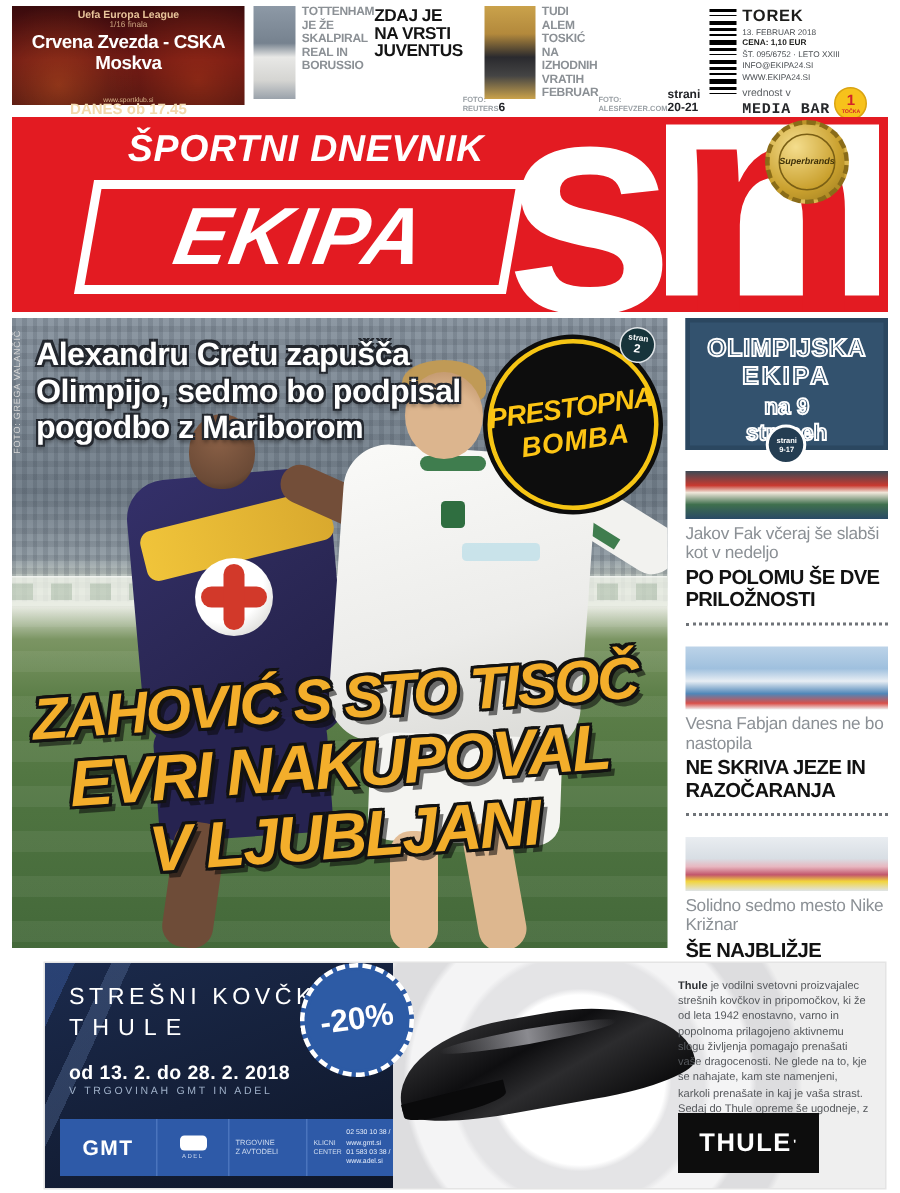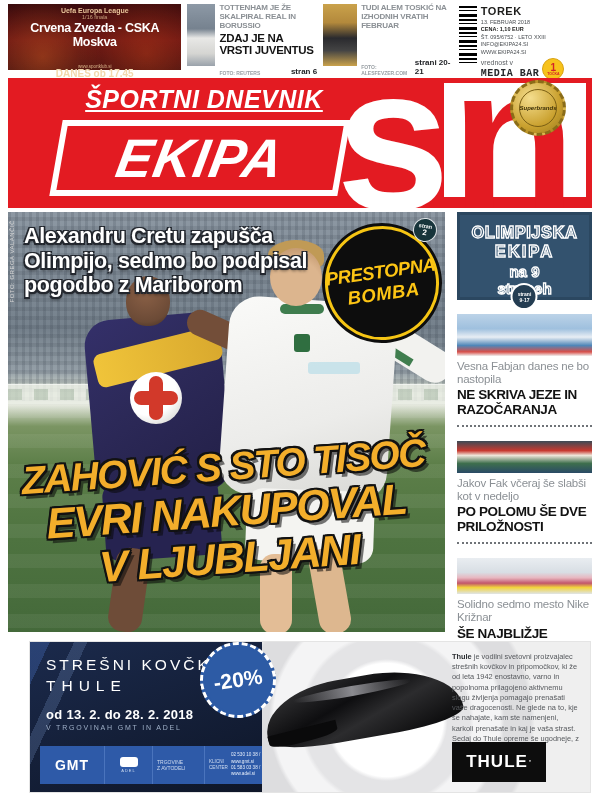--- a/index.html
+++ b/index.html
@@ -22,21 +22,21 @@
   .crest.zvezda { background:conic-gradient(#d2232a 0 25%, #fff 0 50%, #d2232a 0 75%, #fff 0); border:1px solid #f2d9ad; }
   .crest.cska { background:linear-gradient(180deg,#c8102e 55%,#1b3f94 55%); border:1px solid #f2d9ad; display:flex;align-items:center;justify-content:center; font-size:4px;font-weight:800;color:#fff;}
   .sk-logo { width:26px; height:15px; background:#fff; border-radius:3px; color:#111;
       font-weight:800; font-size:10px; line-height:15px; }
   .tv-url { position:absolute; bottom:1px; left:0; right:0; font-size:4.5px; color:#d9b48a; }
 
   .teaser { display:flex; gap:4px; width:148px; }
   .teaser-photo { width:28px; height:62px; flex:none; }
   .photo-kane { background:linear-gradient(180deg,#8d99a6 0%,#76828f 40%,#e8e8e6 55%,#d5d5d2 80%,#9aa2ab 100%); }
   .photo-toskic { background:linear-gradient(180deg,#caa24b 0%,#b3893c 30%,#2a2a2e 55%,#444 75%,#caa24b 100%); width:34px; }
-  .teaser-txt { display:flex; flex-direction:column; }
+  .teaser-txt { display:flex; flex-direction:row; }
   .teaser-lede { font-size:8px; font-weight:700; color:#8b9095; line-height:1.12; letter-spacing:-.2px; }
   .teaser-head { font-size:11.5px; font-weight:800; color:#141414; line-height:1.02; letter-spacing:-.3px; margin-top:2px; }
   .teaser-foot { display:flex; justify-content:space-between; margin-top:auto; align-items:flex-end; }
   .teaser-credit { font-size:5px; color:#9aa0a5; font-weight:700; }
   .teaser-page { font-size:8px; color:#202226; font-weight:800; }
 
   .issue { display:flex; gap:4px; width:152px; }
   .barcode { width:18px; height:58px; margin-top:2px; background:
      repeating-linear-gradient(180deg,#000 0 2px,#fff 2px 4px,#000 4px 5px,#fff 5px 8px,#000 8px 11px,#fff 11px 13px); }
   .issue-col { font-size:5.5px; color:#4a4e52; line-height:1.35; }
@@ -46,21 +46,21 @@
   .value-note { font-size:7px; color:#5a5e62; }
   .media-bar { font-family:"Liberation Mono", monospace; font-size:10px; font-weight:700; color:#26282b; letter-spacing:.5px; }
   .tocka { width:22px; height:22px; border-radius:50%; background:#f7c21b; border:1px solid #d9a312;
       display:flex; flex-direction:column; align-items:center; justify-content:center; flex:none; }
   .tocka .one { color:#d2232a; font-size:10px; font-weight:800; line-height:9px; }
   .tocka .lbl { color:#d2232a; font-size:3.5px; font-weight:800; }
 
   
   .masthead { position:relative; height:130px; margin:2px 8px 0; background:#e31b22; overflow:hidden; }
   .tagline { position:absolute; top:7px; left:52px; width:288px; text-align:center;
-      color:#fff; font-weight:800; font-style:italic; font-size:25px; letter-spacing:.5px;text-decoration:underline; }
+      color:#fff; font-weight:800; font-style:italic; font-size:25px; letter-spacing:.5px; }
   .ekipa-box { position:absolute; left:48px; top:42px; width:288px; height:76px;
       border:6px solid #fff; transform:skewX(-10deg); display:flex; align-items:center; justify-content:center; }
   .ekipa-box span { color:#fff; font-weight:800; font-style:italic; font-size:54px; letter-spacing:1px; }
   .sn-white-box { position:absolute; right:6px; top:5px; width:142px; height:114px; background:#fff; }
   .sn-s { position:absolute; right:148px; top:-43px; font-size:205px; font-weight:800; color:#fff; line-height:1; letter-spacing:-6px; }
   .sn-n { position:absolute; right:16px; top:-43px; font-size:205px; font-weight:800; color:#e31b22; line-height:1; }
   .seal { position:absolute; right:26px; top:2px; width:56px; height:56px; border-radius:50%;
       background:radial-gradient(circle at 35% 30%, #f4dd8d, #caa12f 60%, #9a7a1e);
       border:3px dashed #8a6c18; display:flex; align-items:center; justify-content:center; z-index:5; }
   .seal-inner { width:38px; height:38px; border-radius:50%; border:1px solid #7a5f14;
@@ -338,30 +338,30 @@
       <div class="o2">EKIPA</div>
       <div class="o3">na 9</div>
       <div class="o4">straneh</div>
       <div class="promo-badge">
         <span>strani</span>
         <span>9-17</span>
       </div>
     </div>
 
     <div class="story">
+      <div class="story-photo ph-fak"></div>
+      <div class="story-lede">Jakov Fak včeraj še slabši kot v nedeljo</div>
+      <div class="story-head">PO POLOMU ŠE DVE PRILOŽNOSTI</div>
+      <div class="dots"></div>
+    </div>
+
+    <div class="story">
       <div class="story-photo ph-fabjan"></div>
       <div class="story-lede">Vesna Fabjan danes ne bo nastopila</div>
       <div class="story-head">NE SKRIVA JEZE IN RAZOČARANJA</div>
-      <div class="dots"></div>
-    </div>
-
-    <div class="story">
-      <div class="story-photo ph-fak"></div>
-      <div class="story-lede">Jakov Fak včeraj še slabši kot v nedeljo</div>
-      <div class="story-head">PO POLOMU ŠE DVE PRILOŽNOSTI</div>
       <div class="dots"></div>
     </div>
 
     <div class="story">
       <div class="story-photo ph-kriznar"></div>
       <div class="story-lede">Solidno sedmo mesto Nike Križnar</div>
       <div class="story-head">ŠE NAJBLIŽJE KOLAJNI DOSLEJ</div>
     </div>
   </div>
 </div>

